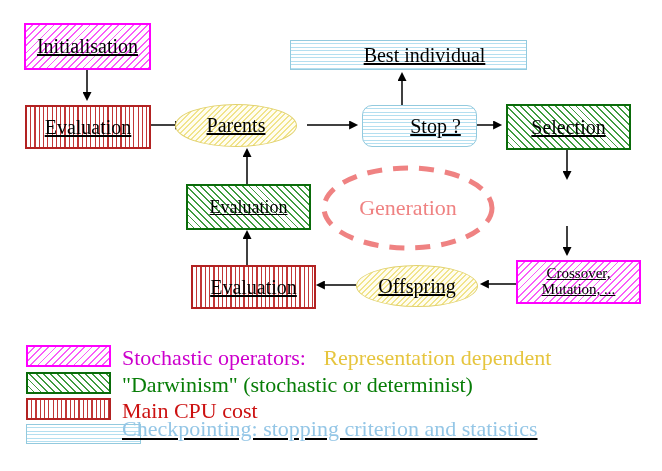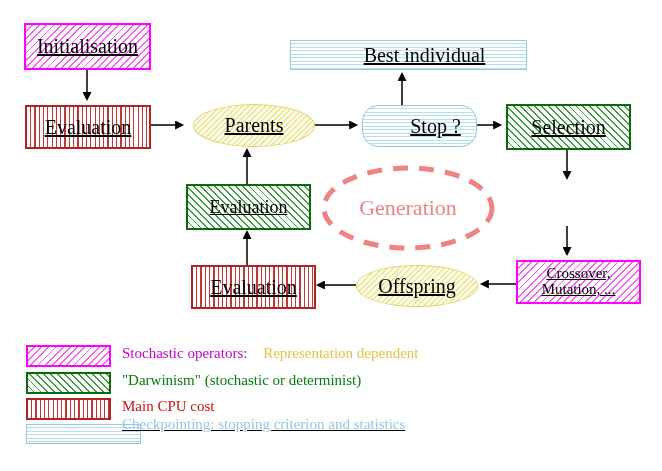--- a/index.html
+++ b/index.html
@@ -28,27 +28,27 @@
   .stripe-cyan {
     border:1.5px solid #93cade;
     background:repeating-linear-gradient(180deg,#ffffff 0 2.4px,#b4dff0 2.4px 3.5px);
     padding-left:32px;
   }
   .ellipse {
     border-radius:50%;
     border:1.5px solid #e2d26e;
     background:repeating-linear-gradient(135deg,#fffdf0 0 2.6px,#f1e48c 2.6px 4px);
   }
-  .rounded { border-radius:16px; }
+  .rounded { border-radius:10px; }
   .generation-label {
     position:absolute; z-index:2; color:#ef8282; font-size:22px; text-align:center;
   }
   .legend-swatch { position:absolute; z-index:2; width:81px; height:18px; }
   .legend-text {
-    position:absolute; z-index:2; left:122px; font-size:15px; white-space:nowrap;
+    position:absolute; z-index:2; left:122px; font-size:22px; white-space:nowrap;
   }
   .c-magenta { color:#cc00cc; }
   .c-gold { color:#e6c53e; margin-left:12px; }
   .c-green { color:#077d07; }
   .c-red { color:#cc1111; }
   .c-blue { color:#94c6e6; }
   .small-label { font-size:15px; }
 </style>
 </head>
 <body>
@@ -78,21 +78,21 @@
   </svg>
 
   <div class="node hatch-magenta" style="left:24px;top:23px;width:123px;height:43px;">
     <span>Initialisation</span>
   </div>
 
   <div class="node stripe-red" style="left:25px;top:105px;width:122px;height:40px;">
     <span>Evaluation</span>
   </div>
 
-  <div class="node ellipse" style="left:193px;top:104px;width:120px;height:41px;">
+  <div class="node ellipse" style="left:175px;top:104px;width:120px;height:41px;">
     <span>Parents</span>
   </div>
 
   <div class="node stripe-cyan rounded" style="left:362px;top:105px;width:81px;height:40px;">
     <span>Stop ?</span>
   </div>
 
   <div class="node stripe-cyan" style="left:290px;top:40px;width:203px;height:28px;">
     <span>Best individual</span>
   </div>

